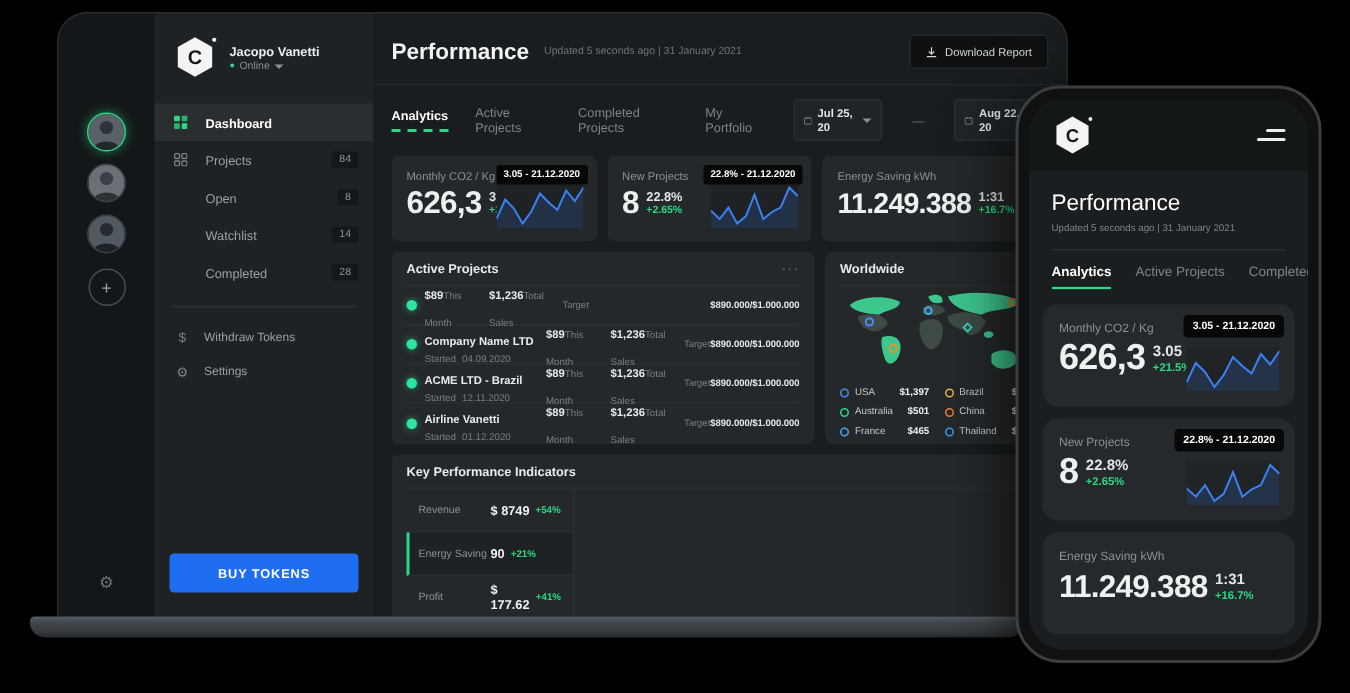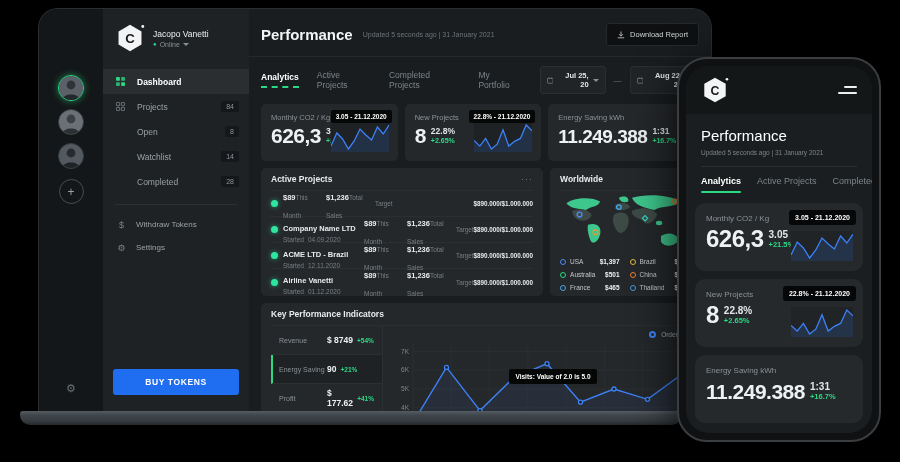--- a/index.html
+++ b/index.html
@@ -31,21 +31,21 @@
   .avatar.active { border:1px solid #2bd984; box-shadow:0 0 7px rgba(43,217,132,.55); }
   .avatar svg { width:100%; height:100%; display:block; }
   .add-btn { width:25px; height:25px; border-radius:50%; border:1px solid #474d51; color:#9aa0a4; display:flex; align-items:center; justify-content:center; font-size:12px; margin-top:2px; }
   .rail-gear { position:absolute; bottom:16px; color:#6a7074; font-size:11px; }
 
   
   .sidebar { width:146px; min-width:146px; background:#1e2224; display:flex; flex-direction:column; position:relative; }
   .side-head { display:flex; align-items:center; gap:8px; padding:14px 8px 12px 12px; }
   .logo-hex { width:30px; height:30px; }
   .logo-hex svg { width:100%; height:100%; display:block; }
-  .user-name { font-size:8.5px; font-weight:normal; color:#eceef0; }
+  .user-name { font-size:8.5px; font-weight:bold; color:#eceef0; }
   .user-status { font-size:7px; color:#8a9093; display:flex; align-items:center; gap:3px; margin-top:2px; }
   .status-dot { color:#2bd984; font-size:6px; line-height:1; }
   .chev { width:0; height:0; border-left:3px solid transparent; border-right:3px solid transparent; border-top:3px solid #8a9093; }
   .menu { margin-top:4px; }
   .menu-item { display:flex; align-items:center; height:25px; padding:0 10px 0 13px; font-size:8.5px; color:#9aa0a4; cursor:pointer; }
   .menu-item.active { background:#2a2e31; color:#fff; font-weight:bold; }
   .mi-icon { width:21px; display:flex; align-items:center; color:#7a8084; }
   .mi-icon svg { width:9px; height:9px; }
   .badge { margin-left:auto; background:#15181a; color:#8f959a; font-size:7px; padding:2px 5px; border-radius:2px; min-width:14px; text-align:center; }
   .side-divider { height:1px; background:#2c3134; margin:10px 12px 8px; }
@@ -59,21 +59,21 @@
   .main-header { display:flex; align-items:center; padding:14px 0 10px; }
   .page-title { font-size:15px; font-weight:bold; color:#f2f4f5; }
   .page-sub { font-size:7px; color:#6d7478; margin-left:10px; }
   .dl-btn { margin-left:auto; background:#0e1011; border:1px solid #26292c; color:#cfd4d6; font-size:7.5px; padding:6px 10px; border-radius:3px; display:flex; gap:5px; align-items:center; cursor:pointer; }
   .dl-btn svg { width:8px; height:8px; }
   .hdr-divider { height:1px; background:#26292c; margin:0 -12px; }
   .tabs-row { display:flex; align-items:center; gap:18px; padding:9px 0 7px; }
   .tab { font-size:8.5px; color:#7d8488; cursor:pointer; }
   .tab.active { color:#fff; font-weight:bold; }
   .tab.active::after { content:""; display:block; margin-top:4px; border-top:2px dashed #2bd984; }
-  .date-range { margin-left:auto; display:flex; align-items:center; gap:8px;text-align:right; }
+  .date-range { margin-left:auto; display:flex; align-items:center; gap:20px; }
   .date-chip { display:flex; align-items:center; gap:4px; background:#202427; border:1px solid #2b2f32; border-radius:3px; padding:4px 6px; font-size:7.5px; color:#e4e7e9; font-weight:bold; cursor:pointer; }
   .date-chip svg { width:7px; height:7px; }
   .range-sep { color:#6d7478; font-size:8px; }
 
   
   .cards-row { display:flex; gap:7px; margin-top:3px; }
   .stat-card { background:#25282b; border-radius:5px; height:57px; position:relative; padding:9px 10px; flex:1; }
   .stat-card.wide { flex:1.12; }
   .sc-label { font-size:7.5px; color:#8a9195; }
   .sc-body { display:flex; align-items:flex-end; gap:5px; margin-top:5px; }
@@ -112,21 +112,21 @@
 
   .ww-map { margin-top:3px; width:100%; height:58px; display:block; }
   .ww-legend { display:grid; grid-template-columns:1fr 1fr; grid-template-rows:repeat(3,1fr); grid-auto-flow:column; column-gap:10px; margin-top:3px; }
   .lg-item { display:flex; align-items:center; gap:4px; height:13px; font-size:6.5px; }
   .lg-dot { width:6px; height:6px; min-width:6px; border-radius:50%; border:1.6px solid #888; background:transparent; }
   .lg-name { color:#c3c8cb; }
   .lg-val { margin-left:auto; color:#eef1f2; font-weight:bold; }
 
   
   .kpi-panel { margin-top:7px; height:112px; padding:0 10px; background:#25282b; border-radius:5px 5px 0 0; position:relative; overflow:hidden; }
-  .kpi-body { display:flex; }
+  .kpi-body { display:flex;flex-direction:column; }
   .kpi-list { width:112px; min-width:112px; border-right:1px solid #2b2f32; }
   .kpi-row { height:29px; display:flex; align-items:center; padding:0 8px 0 8px; border-bottom:1px solid #2b2f32; cursor:pointer; }
   .kpi-row.active { background:#1e2225; border-left:2px solid #2bd984; padding-left:6px; }
   .kpi-label { font-size:7px; color:#8a9195; width:48px; min-width:48px; }
   .kpi-val { font-size:8.5px; font-weight:bold; color:#eef1f2; }
   .kpi-delta { font-size:6.5px; color:#2bd984; font-weight:bold; margin-left:4px; }
   .kpi-chart { flex:1; position:relative; }
   .kpi-legend { position:absolute; top:5px; right:8px; display:flex; gap:5px; align-items:center; font-size:6.5px; color:#aab0b3; z-index:3; }
   .legend-ring { width:7px; height:7px; border-radius:50%; border:2px solid #3c82f6; }
   #kpi-plot { position:absolute; left:30px; right:8px; top:18px; height:90px; }

